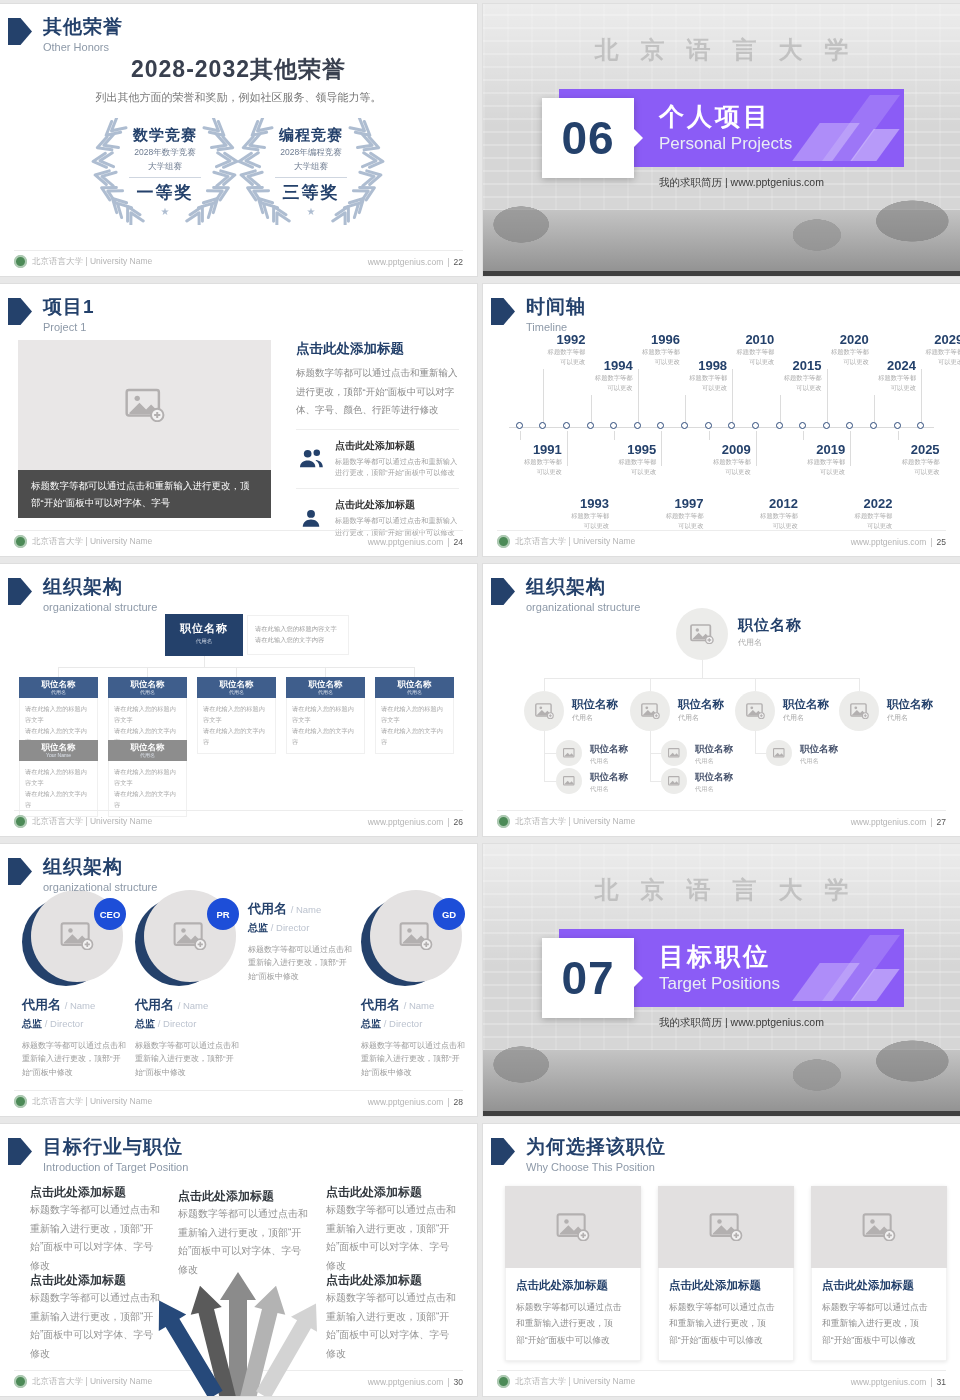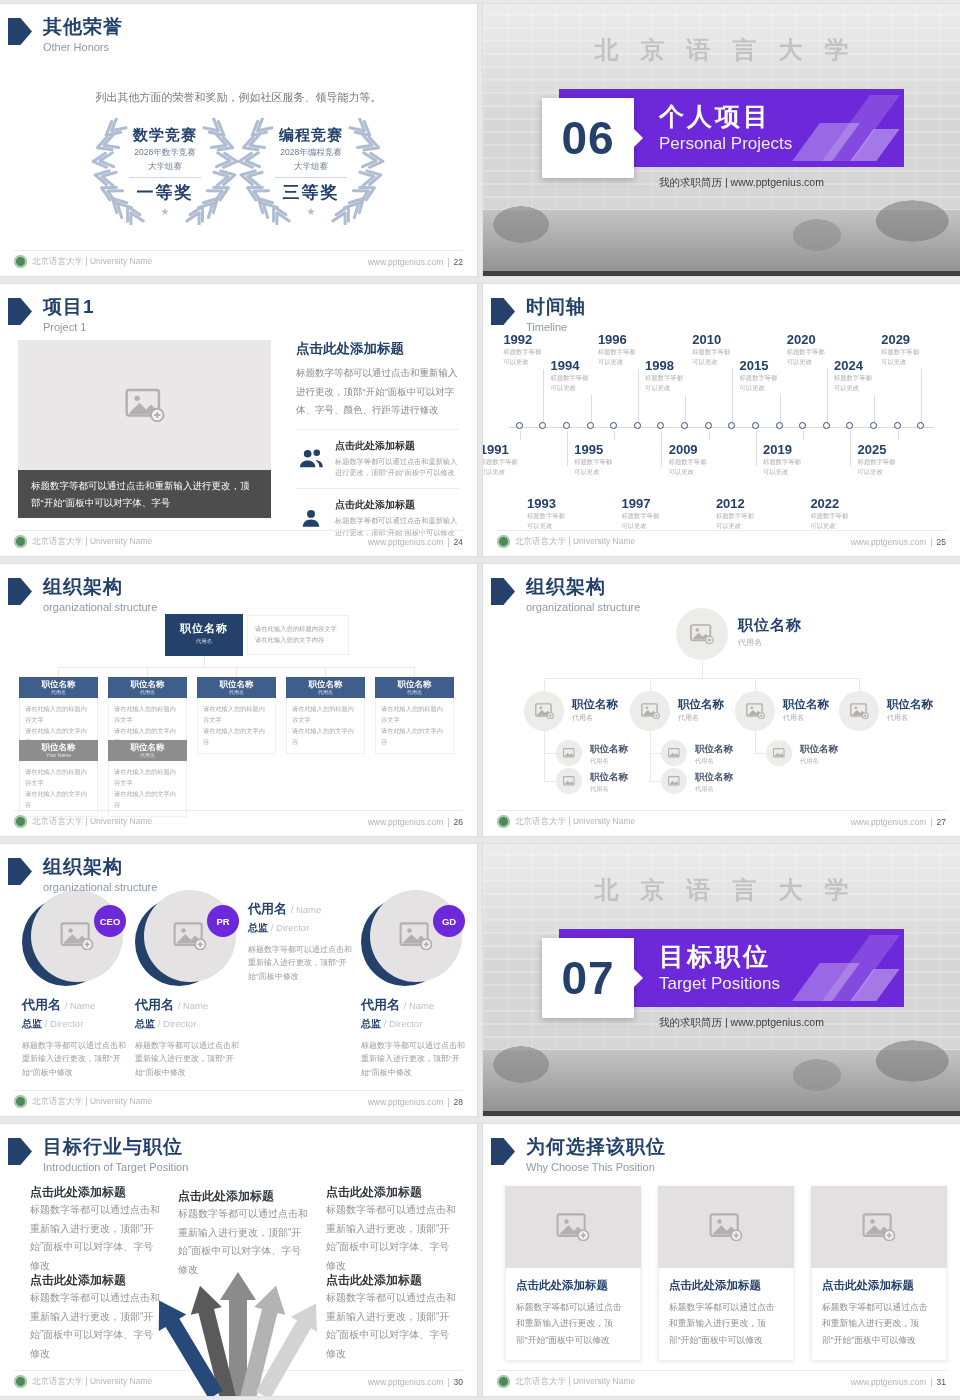--- a/index.html
+++ b/index.html
@@ -48,21 +48,21 @@
       repeating-linear-gradient(90deg,rgba(255,255,255,.12) 0 2px,transparent 2px 24px),#d6d6d6;}
   .dv-bgtext{position:absolute;top:30px;left:0;right:0;text-align:center;font-size:24px;
              font-weight:bold;color:#a6a6a6;opacity:.55;letter-spacing:22px;text-indent:22px;}
   .dv-ground{position:absolute;left:0;right:0;bottom:0;height:66px;
              background:linear-gradient(#c4c4c4,#8f8f8f);}
   .dv-trees{position:absolute;left:0;right:0;bottom:20px;height:70px;opacity:.55;background:
       radial-gradient(46px 30px at 8% 55%,#7c7c7c 60%,transparent 61%),
       radial-gradient(60px 34px at 90% 50%,#767676 60%,transparent 61%),
       radial-gradient(40px 26px at 70% 70%,#8a8a8a 60%,transparent 61%);}
   .dv-strip{position:absolute;left:0;right:0;bottom:0;height:5px;background:#3f3f3f;}
-  .bn-banner{position:absolute;left:76px;top:85px;width:345px;height:78px;background:#6d28d9;z-index:2;overflow:hidden;}
+  .bn-banner{position:absolute;left:76px;top:85px;width:345px;height:78px;background:#8b5cf6;z-index:2;overflow:hidden;}
   .bn-stripe{position:absolute;transform:skewX(-36deg);}
   .bn-s1{right:28px;top:6px;width:30px;height:66px;background:rgba(255,255,255,.16);}
   .bn-s2{right:58px;top:34px;width:40px;height:38px;background:rgba(255,255,255,.30);}
   .bn-s3{right:16px;top:40px;width:26px;height:32px;background:rgba(255,255,255,.38);}
   .bn-title{position:absolute;left:100px;top:11px;font-size:25px;font-weight:bold;color:#fff;letter-spacing:3px;}
   .bn-sub{position:absolute;left:100px;top:45px;font-size:17px;color:#e9edf4;}
   .num-card{position:absolute;left:59px;top:94px;width:92px;height:80px;background:#fff;z-index:3;
             box-shadow:0 2px 7px rgba(0,0,0,.22);display:flex;align-items:center;justify-content:center;}
   .num-card::after{content:"";position:absolute;right:-9px;top:50%;margin-top:-9px;
             border-left:9px solid #fff;border-top:9px solid transparent;border-bottom:9px solid transparent;}
@@ -82,21 +82,21 @@
   .p1-item-t{font-size:10px;font-weight:bold;color:#333;}
   .p1-item-b{font-size:7.2px;color:#a2a2a2;line-height:1.65;margin-top:3px;}
 
   
   .tl-wrap{position:absolute;left:26px;right:26px;top:48px;height:196px;}
   .tl-line{position:absolute;left:0;right:0;top:95px;height:1px;background:#dadada;}
   .tn{position:absolute;width:0;top:0;height:100%;}
   .tl-dot{position:absolute;left:-5px;top:90px;width:7px;height:7px;border:1.5px solid #2d4a7a;
           border-radius:50%;background:#fff;}
   .tl-stem{position:absolute;left:-1px;width:1px;background:#dcdcdc;}
-  .tl-label{position:absolute;left:-41px;width:82px;text-align:left;}
+  .tl-label{position:absolute;left:-41px;width:82px;text-align:right;}
   .tl-year{font-size:13px;font-weight:bold;color:#24416b;}
   .tl-note{font-size:6.3px;color:#ababab;line-height:1.55;}
   .ta .tl-label{top:0;} .ta .tl-stem{top:37px;height:54px;}
   .tb .tl-label{top:26px;} .tb .tl-stem{top:63px;height:28px;}
   .ba .tl-label{top:110px;} .ba .tl-stem{top:99px;height:9px;}
   .bb .tl-label{top:136px;margin-top:28px;} .bb .tl-stem{top:99px;height:35px;}
 
   
   .ln{position:absolute;background:#e9e9e9;}
   .ob-root{position:absolute;left:165px;top:50px;width:78px;height:42px;background:#24416b;
@@ -123,21 +123,21 @@
   .oc-s2{font-size:7px;color:#a8a8a8;margin-top:1px;}
   .oc-t3{font-size:9.5px;font-weight:bold;color:#44506a;}
   .oc-s3{font-size:6.3px;color:#b0b0b0;margin-top:1px;}
 
   
   .member{position:absolute;top:46px;width:104px;}
   .m-avatar{position:relative;width:104px;height:96px;}
   .m-navy{position:absolute;left:0;top:8px;width:88px;height:88px;border-radius:50%;background:#24416b;}
   .m-gray{position:absolute;left:9px;top:0;width:92px;height:92px;border-radius:50%;background:#e4e2e2;
           display:flex;align-items:center;justify-content:center;}
-  .m-badge{position:absolute;right:0;top:15px;width:32px;height:32px;border-radius:50%;background:#6d28d9;
+  .m-badge{position:absolute;right:0;top:8px;width:32px;height:32px;border-radius:50%;background:#1d4ed8;
            color:#fff;font-size:9.5px;font-weight:bold;display:flex;align-items:center;justify-content:center;}
   .m-name{margin-top:10px;font-size:13px;font-weight:bold;color:#24416b;}
   .m-en{font-size:9.5px;font-weight:normal;color:#bcc3cf;}
   .m-role{margin-top:3px;font-size:10px;font-weight:bold;color:#24416b;}
   .m-body{margin-top:8px;font-size:8px;color:#9a9a9a;line-height:1.68;}
 
   
   .tp-block{position:absolute;width:130px;}
   .tp-t{font-size:12px;font-weight:bold;color:#33393f;}
   .tp-b{font-size:10px;color:#939393;line-height:1.85;}
@@ -156,20 +156,21 @@
 <div class="page">
 
   <section class="slide">
     <div class="sl-header">
       <span class="hdr-arrow"></span>
       <div class="hdr-text">
         <div class="hdr-title">其他荣誉</div>
         <div class="hdr-sub">Other Honors</div>
       </div>
     </div>
+    <div class="hn-heading">2028-2032其他荣誉</div>
     <div class="hn-desc">列出其他方面的荣誉和奖励，例如社区服务、领导能力等。</div>
 
     <div class="award" style="left:80px">
       <svg class="wreath" viewBox="0 0 170 107">
         <g fill="none" stroke="#aebdd1" stroke-width="3" stroke-linecap="round" stroke-linejoin="round">
           <path d="M8 -7 L-5 0 L8 7 M15 -7 L2 0 L15 7" transform="translate(30,14) rotate(-40)"></path>
           <path d="M8 -7 L-5 0 L8 7 M15 -7 L2 0 L15 7" transform="translate(22,28) rotate(-20)"></path>
           <path d="M8 -7 L-5 0 L8 7 M15 -7 L2 0 L15 7" transform="translate(18,43) rotate(-5)"></path>
           <path d="M8 -7 L-5 0 L8 7 M15 -7 L2 0 L15 7" transform="translate(20,58) rotate(12)"></path>
           <path d="M8 -7 L-5 0 L8 7 M15 -7 L2 0 L15 7" transform="translate(26,72) rotate(28)"></path>

